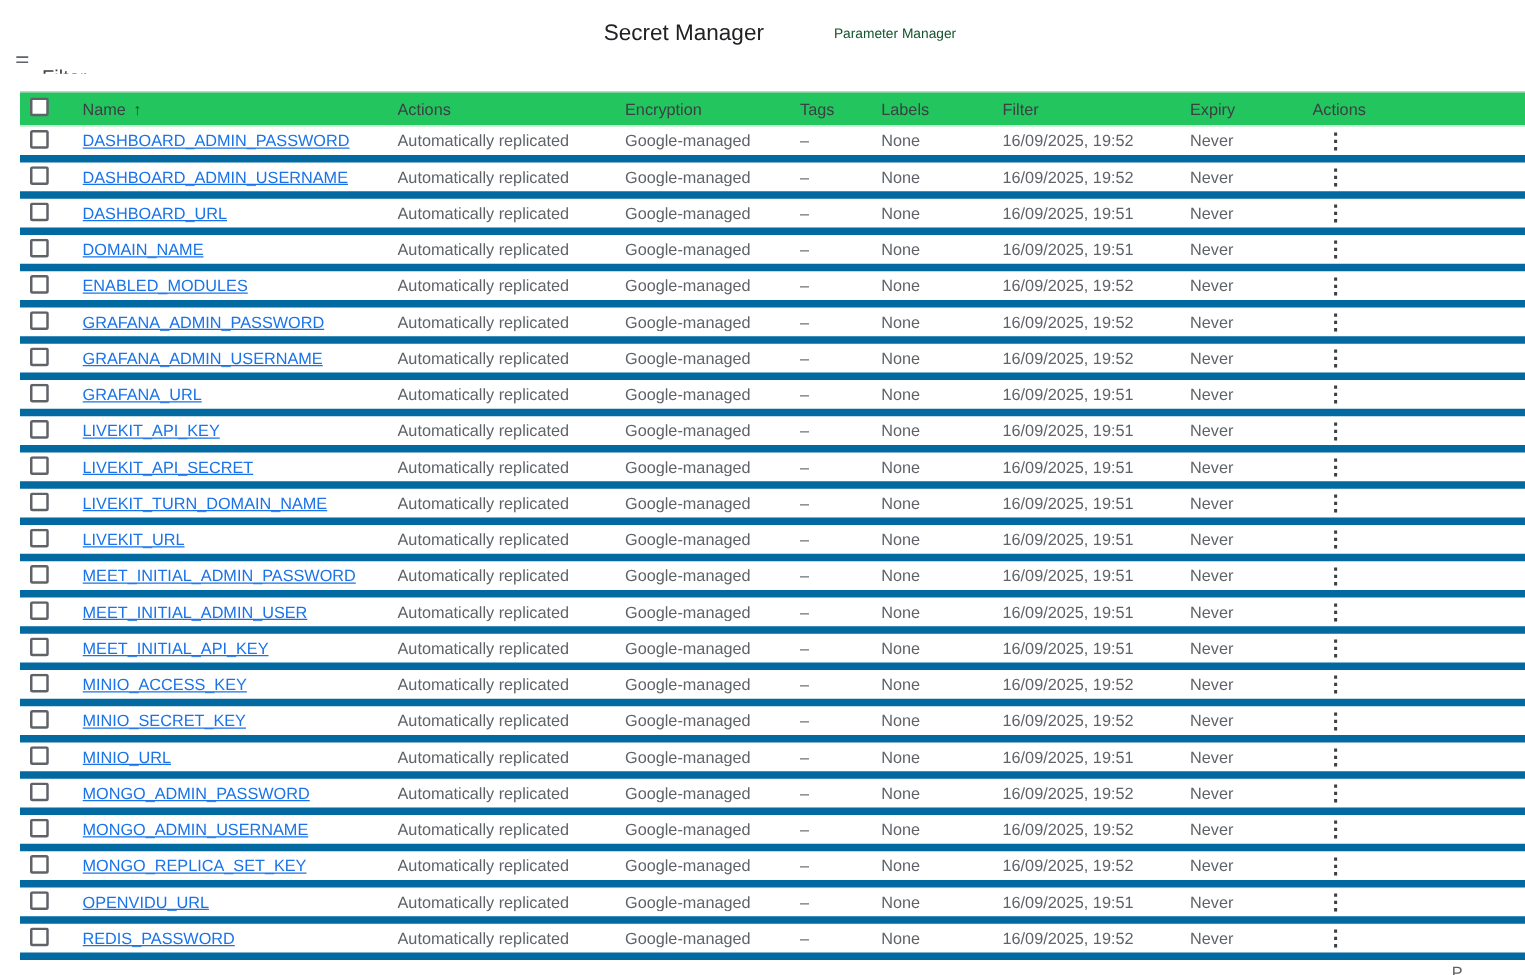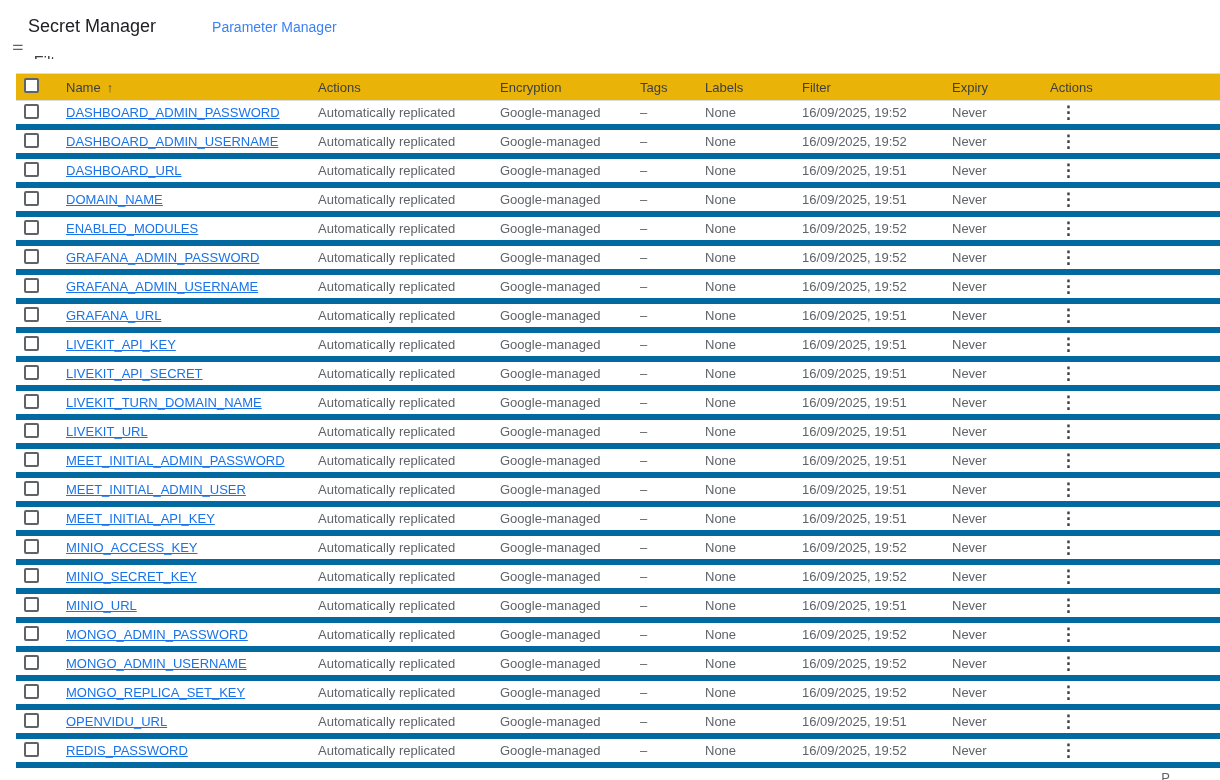--- a/index.html
+++ b/index.html
@@ -10,26 +10,27 @@
     overflow: hidden;
     color: #3c4043;
   }
   
   .app-header {
     display: flex; align-items: center;
     padding: 16px 0 6px 28px;
     background: #fff;
     position: relative;
     z-index: 2;
+    justify-content: center;
   }
   .app-title { font-size: 18px; color: #202124; font-weight: 400; }
   .header-link {
     margin-left: 56px;
-    font-size: 14px; font-weight: 500;
-    color: #3b82f6; text-decoration: none;
+    font-size: 11px; font-weight: 500;
+    color: #14532d; text-decoration: none;
     cursor: pointer;
   }
   
   .filter-strip {
     height: 16px; overflow: hidden; position: relative;
     margin-left: 12px;
   }
   .filter-inner {
     position: absolute; top: -12px; left: 0;
     display: flex; align-items: center; gap: 10px;
@@ -43,21 +44,21 @@
   .grid-row {
     display: grid;
     grid-template-columns: 50px 252px 182px 140px 65px 97px 150px 98px 1fr;
     align-items: center;
     height: 29px;
     border-bottom: 6px solid #0369a1;
     font-size: 13px;
   }
   .grid-row.header {
     height: 28px;
-    background: #eab308;
+    background: #22c55e;
     border-top: 1px solid #dadce0;
     border-bottom: 1px solid #dadce0;
     color: #3c4043;
     font-weight: 500;
   }
   .cell { overflow: hidden; white-space: nowrap; text-overflow: ellipsis; padding-right: 8px; }
   .cell.check { padding-left: 8px; }
   .checkbox {
     width: 15px; height: 15px;
     border: 2px solid #5f6368;

